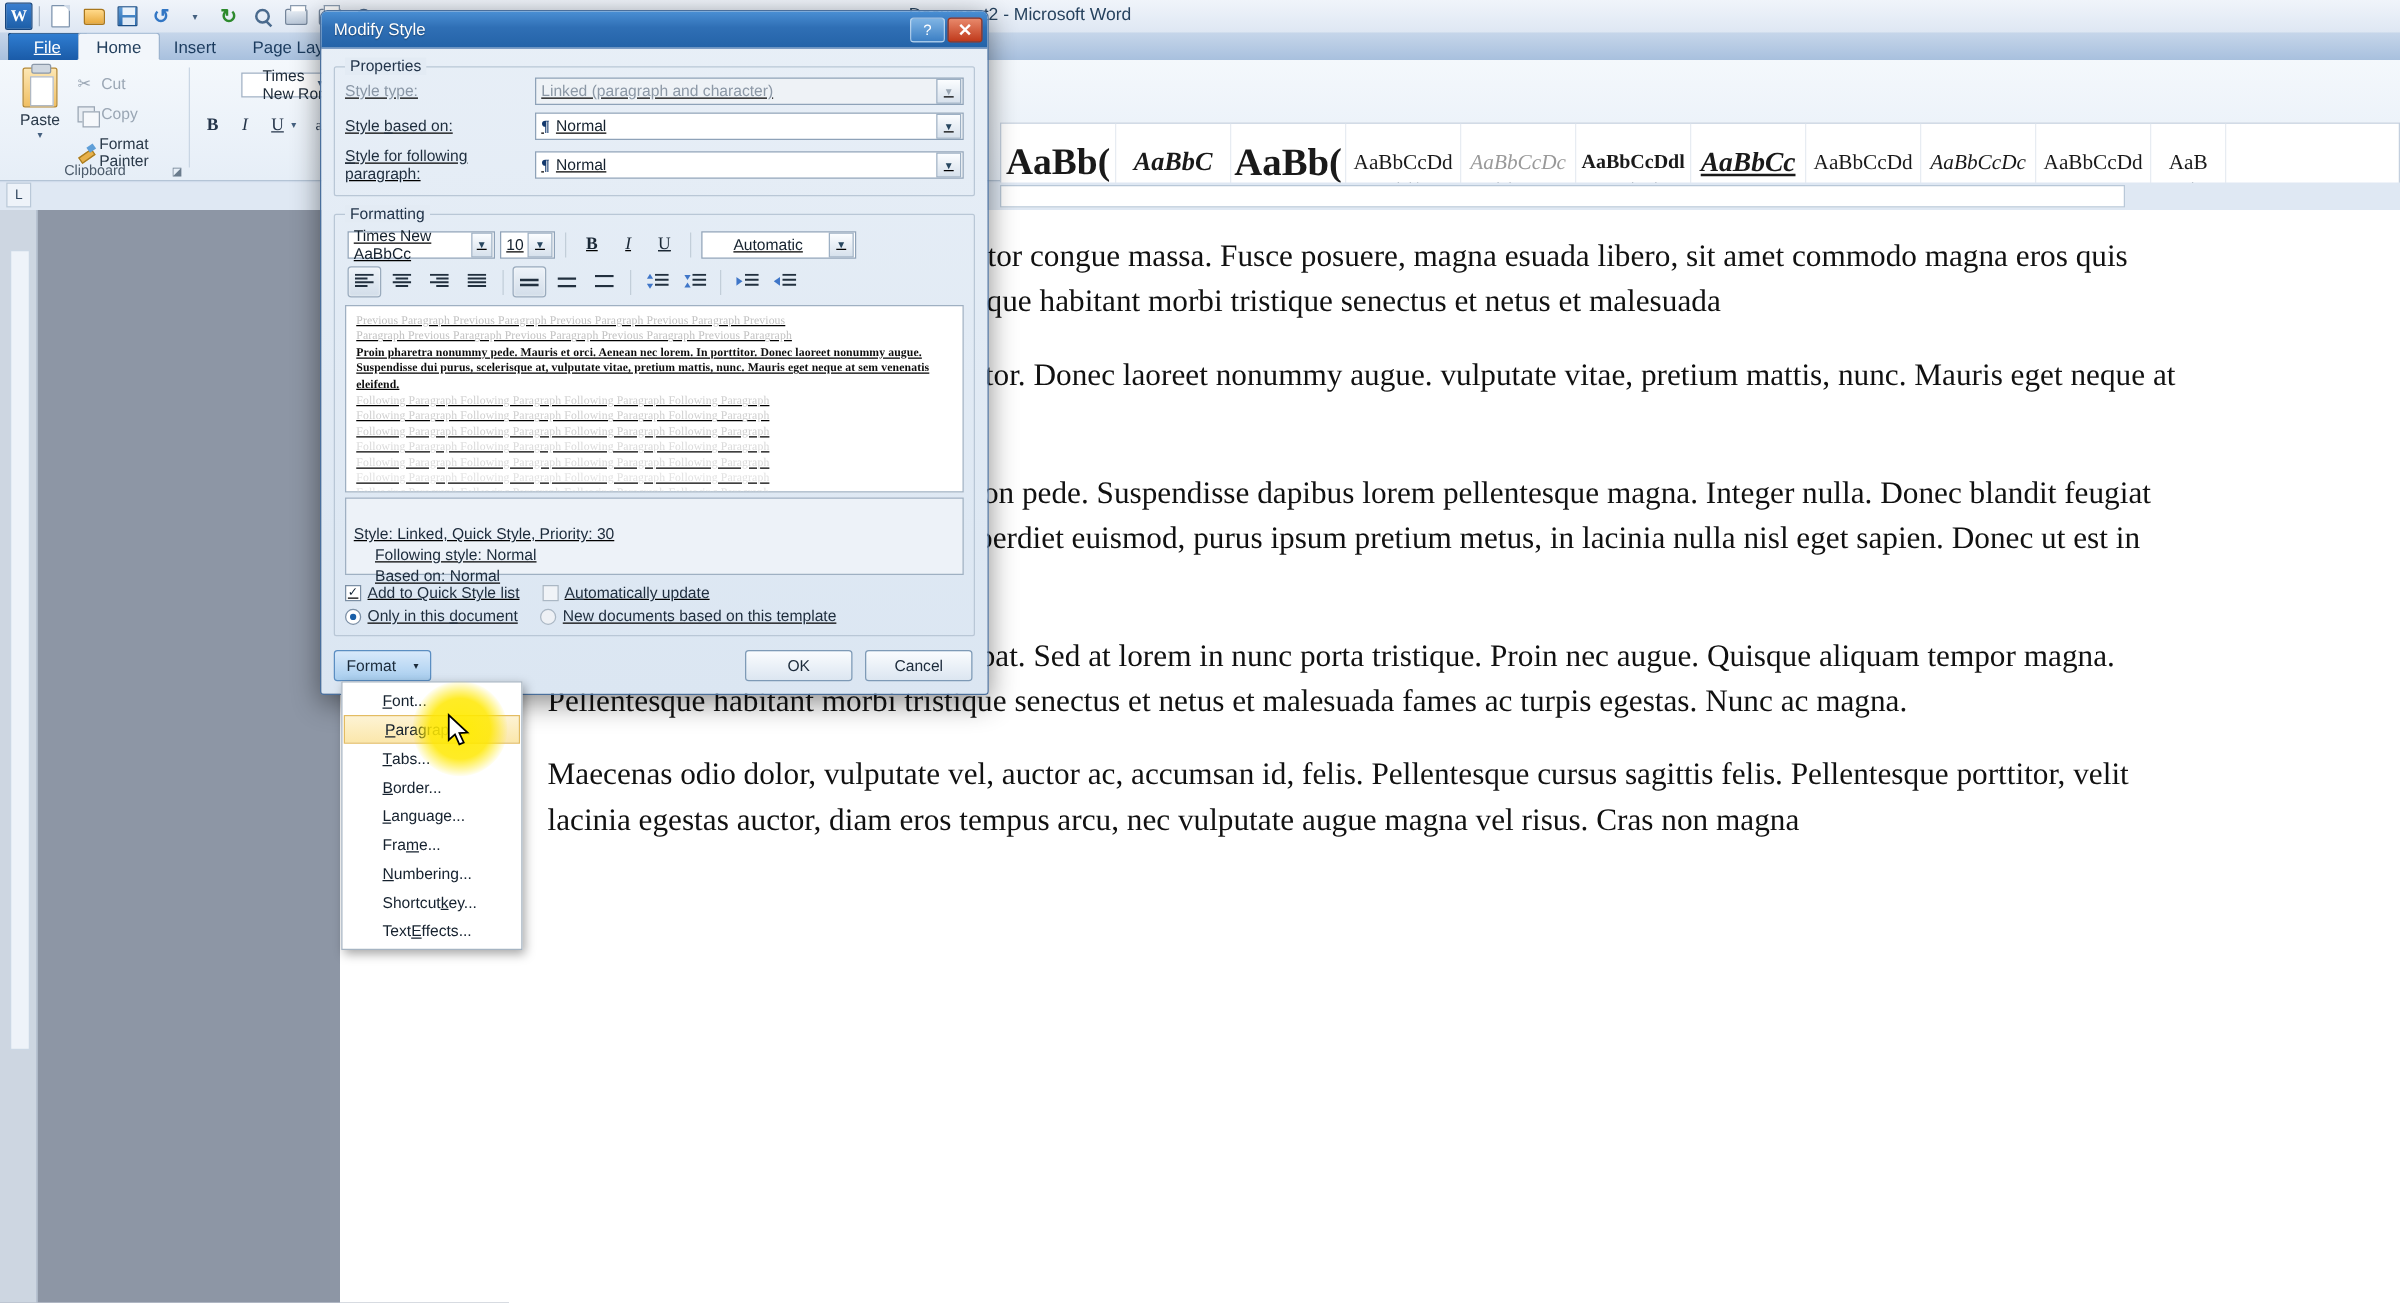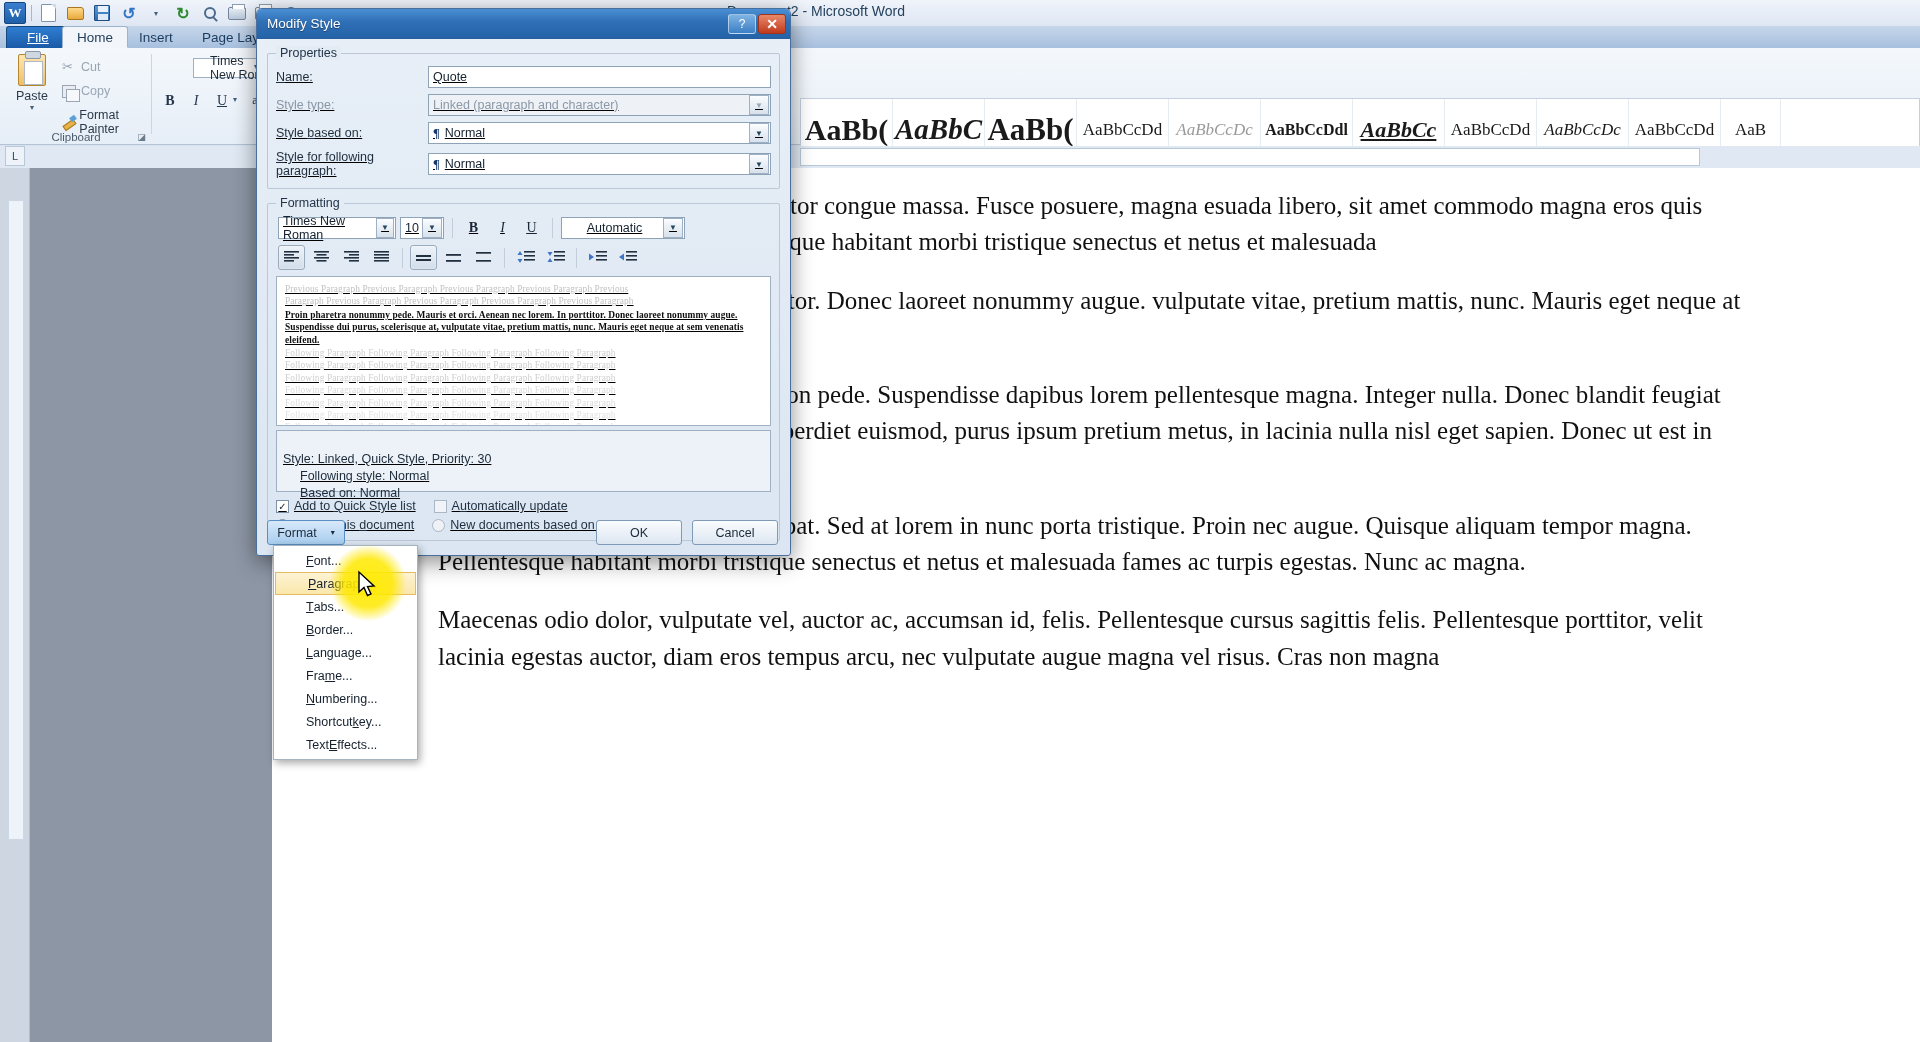--- a/index.html
+++ b/index.html
@@ -390,21 +390,21 @@
       <div class="mini-caret" style="position:absolute; left:80px; top:47px;">▾</div>
       <div class="fbtn" style="left:94px; top:42px; font-size:12px;">ab</div>
     </div>
 
     <div class="styles-gallery">
       <div class="style-item">
         <div class="style-prev" style="font-size:30px; font-weight:bold;">AaBb(</div>
         <div class="style-name">Heading 1</div>
       </div>
       <div class="style-item">
-        <div class="style-prev" style="font-size:29px; font-weight:bold; font-style:italic;">AaBbC</div>
+        <div class="style-prev" style="font-size:21px; font-weight:bold; font-style:italic;">AaBbC</div>
         <div class="style-name">Heading 2</div>
       </div>
       <div class="style-item">
         <div class="style-prev" style="font-size:31px; font-weight:bold;">AaBb(</div>
         <div class="style-name">Title</div>
       </div>
       <div class="style-item">
         <div class="style-prev" style="font-size:17px;">AaBbCcDd</div>
         <div class="style-name">Subtitle</div>
       </div>
@@ -464,24 +464,20 @@
   <div class="dlg-titlebar">
     <div class="dlg-title">Modify Style</div>
     <div class="dlg-btn dlg-help">?</div>
     <div class="dlg-btn dlg-close">✕</div>
   </div>
 
   <div class="dlg-body">
 
     <div class="fieldset" style="margin-top:6px;">
       <div class="legend">Properties</div>
-      <div class="frow" style="margin-top:4px;">
-        <div class="flabel"><span class="u">N</span>ame:</div>
-        <div class="ftext">Quote</div>
-      </div>
       <div class="frow">
         <div class="flabel dim">Style type:</div>
         <div class="fcombo dim">
           <span>Linked (paragraph and character)</span>
           <span class="combo-arrow dim">▼</span>
         </div>
       </div>
       <div class="frow">
         <div class="flabel">Style <span class="u">b</span>ased on:</div>
         <div class="fcombo">
@@ -496,21 +492,21 @@
           <span class="combo-arrow">▼</span>
         </div>
       </div>
     </div>
 
     <div class="fieldset" style="margin-top:14px; padding-bottom:8px;">
       <div class="legend">Formatting</div>
 
       <div class="fmt-row">
         <div class="fmt-combo" style="width:118px;">
-          <span>Times New Roman</span>
+          <span>Times New AaBbCc</span>
           <span class="combo-arrow">▼</span>
         </div>
         <div class="fmt-combo" style="width:44px;">
           <span>10</span>
           <span class="combo-arrow">▼</span>
         </div>
         <div class="vsep"></div>
         <div class="tb-btn" style="font-weight:bold;">B</div>
         <div class="tb-btn" style="font-style:italic;">I</div>
         <div class="tb-btn" style="text-decoration:underline;">U</div>

